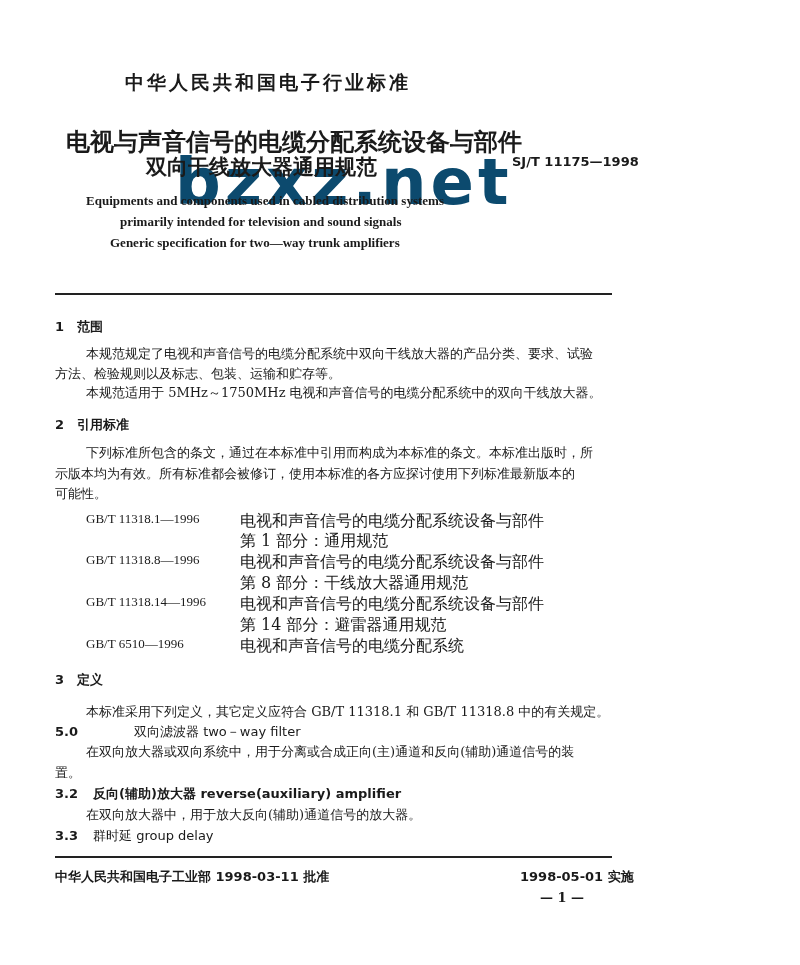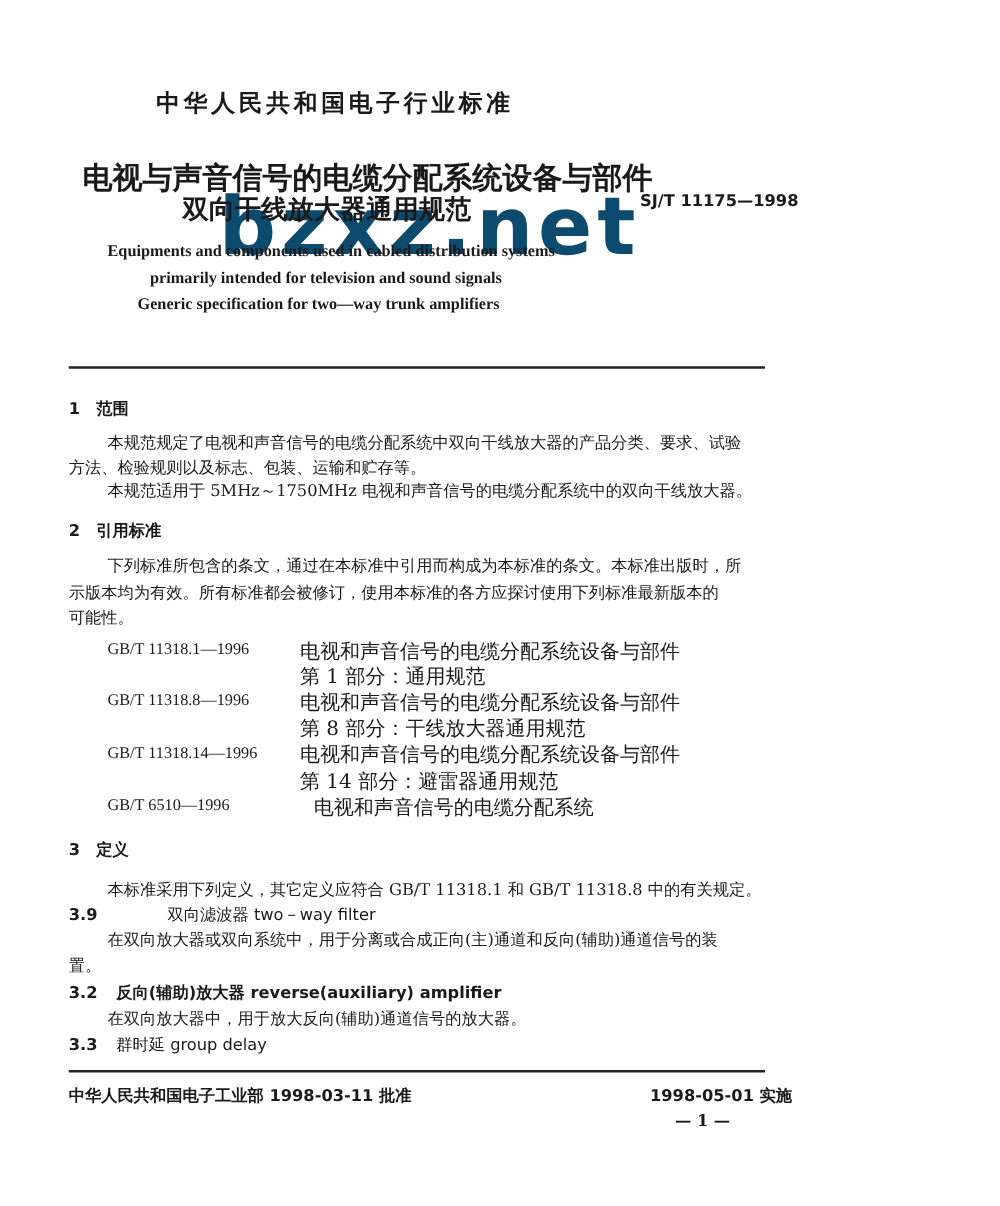--- a/index.html
+++ b/index.html
@@ -79,30 +79,30 @@
 
   <div class="abs fg ref-code serif" style="left:86px; top:552px;">GB/T 11318.8—1996</div>
   <div class="abs fg ref-title" style="left:240px; top:552px;">电视和声音信号的电缆分配系统设备与部件</div>
   <div class="abs fg ref-title" style="left:240px; top:573px;">第 8 部分：干线放大器通用规范</div>
 
   <div class="abs fg ref-code serif" style="left:86px; top:594px;">GB/T 11318.14—1996</div>
   <div class="abs fg ref-title" style="left:240px; top:594px;">电视和声音信号的电缆分配系统设备与部件</div>
   <div class="abs fg ref-title" style="left:240px; top:615px;">第 14 部分：避雷器通用规范</div>
 
   <div class="abs fg ref-code serif" style="left:86px; top:636px;">GB/T 6510—1996</div>
-  <div class="abs fg ref-title" style="left:240px; top:636px;margin-left:11px;">电视和声音信号的电缆分配系统</div>
+  <div class="abs fg ref-title" style="left:240px; top:636px;">电视和声音信号的电缆分配系统</div>
 </div>
 
 <div class="abs fg heading sans" style="left:55px; top:671px;">
   <span class="num">3</span><span>定义</span>
 </div>
 <div class="abs fg body" style="left:86px; top:703px;">本标准采用下列定义，其它定义应符合 GB/T 11318.1 和 GB/T 11318.8 中的有关规定。</div>
 
 <div class="abs fg heading sans" style="left:55px; top:723px;">
-  <span style="display:inline-block; width:38px;">3.9</span><span style="font-weight:normal;margin-left:41px;">双向滤波器 two－way filter</span>
+  <span style="display:inline-block; width:38px;">5.0</span><span style="font-weight:normal;margin-left:41px;">双向滤波器 two－way filter</span>
 </div>
 <div class="abs fg body" style="left:86px; top:743px;">在双向放大器或双向系统中，用于分离或合成正向(主)通道和反向(辅助)通道信号的装</div>
 <div class="abs fg body" style="left:55px; top:764px;">置。</div>
 
 <div class="abs fg heading sans" style="left:55px; top:785px;">
   <span style="display:inline-block; width:38px;">3.2</span><span style="font-weight:bold;">反向(辅助)放大器 reverse(auxiliary) amplifier</span>
 </div>
 <div class="abs fg body" style="left:86px; top:806px;">在双向放大器中，用于放大反向(辅助)通道信号的放大器。</div>
 
 <div class="abs fg heading sans" style="left:55px; top:827px;">

